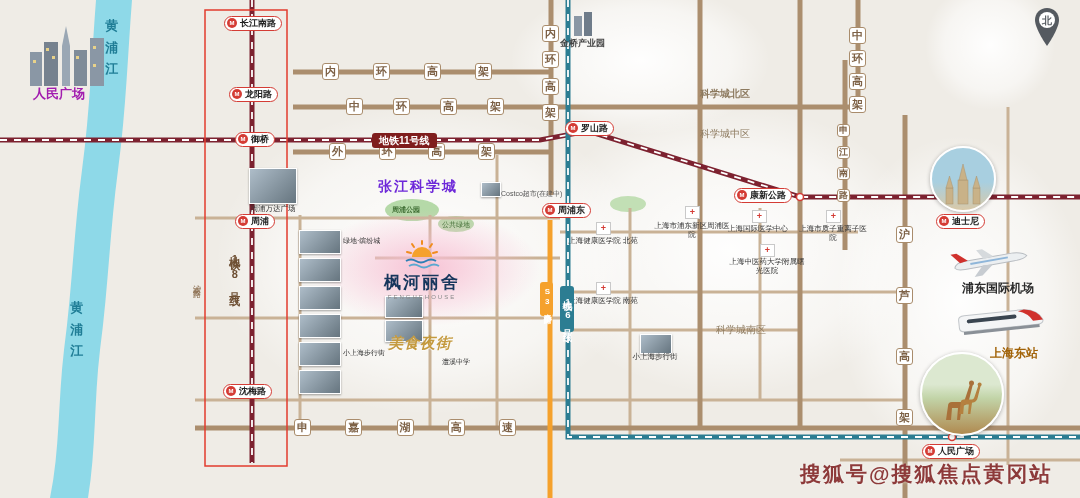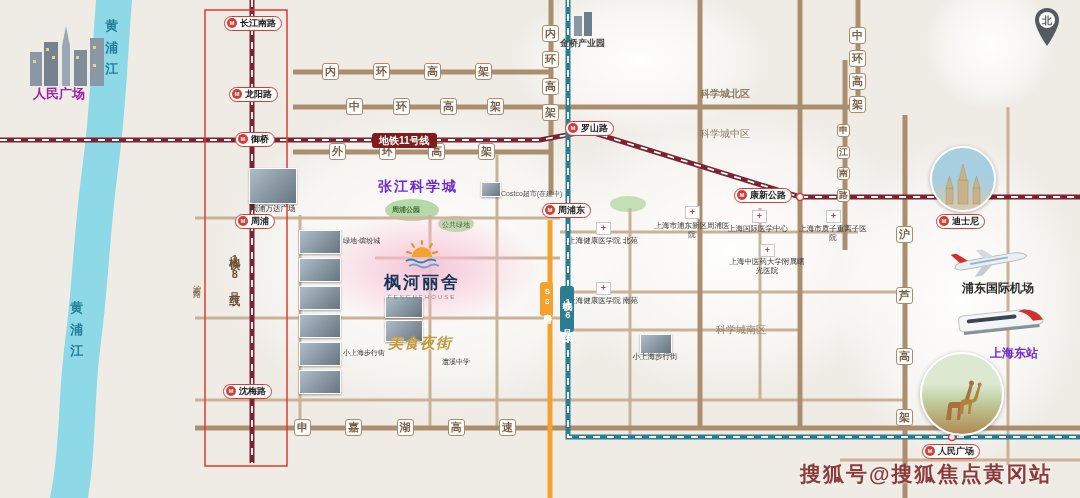--- a/index.html
+++ b/index.html
@@ -343,21 +343,21 @@
   <div class="lbl" style="left:962px;top:281px;font-size:12px;font-weight:bold;color:#2b2b2b">浦东国际机场</div>
 
   <svg class="abs" style="left:955px;top:306px;z-index:6" width="92" height="32">
     <g transform="rotate(-6 46 16)">
       <path d="M4,10 Q4,6 10,6 L70,6 Q84,8 88,18 Q88,22 82,22 L10,22 Q4,22 4,18 Z" fill="#f4f5f6" stroke="#c2c6ca"></path>
       <path d="M70,6 Q84,8 88,18 L78,18 Q74,10 64,7 Z" fill="#d0312d"></path>
       <rect x="12" y="10" width="50" height="4" rx="2" fill="#3a4550"></rect>
       <rect x="8" y="22" width="76" height="3" fill="#8a9097"></rect>
     </g>
   </svg>
-  <div class="lbl" style="left:990px;top:346px;font-size:12px;font-weight:bold;color:#6d28d9">上海东站</div>
+  <div class="lbl" style="left:990px;top:346px;font-size:12px;font-weight:bold;color:#a16207">上海东站</div>
 
   <div class="photo" style="left:920px;top:352px;width:80px;height:80px;background:linear-gradient(#dce8d0 38%,#c2d4a8 55%,#b08a50)">
     <svg class="abs" style="left:10px;top:16px" width="60" height="52">
       <g fill="#a9713a">
         <path d="M14,50 L16,36 Q16,32 20,32 L30,32 Q32,32 33,29 L38,14 L41,14 L37,30 Q36,35 30,36 L28,50 L25,50 L26,38 L20,38 L19,50 Z"></path>
         <circle cx="39.5" cy="13" r="2.5"></circle>
       </g>
       <g fill="#b5813f" transform="translate(16,4) scale(0.8)">
         <path d="M14,50 L16,36 Q16,32 20,32 L30,32 Q32,32 33,29 L38,14 L41,14 L37,30 Q36,35 30,36 L28,50 L25,50 L26,38 L20,38 L19,50 Z"></path>
         <circle cx="39.5" cy="13" r="2.5"></circle>

